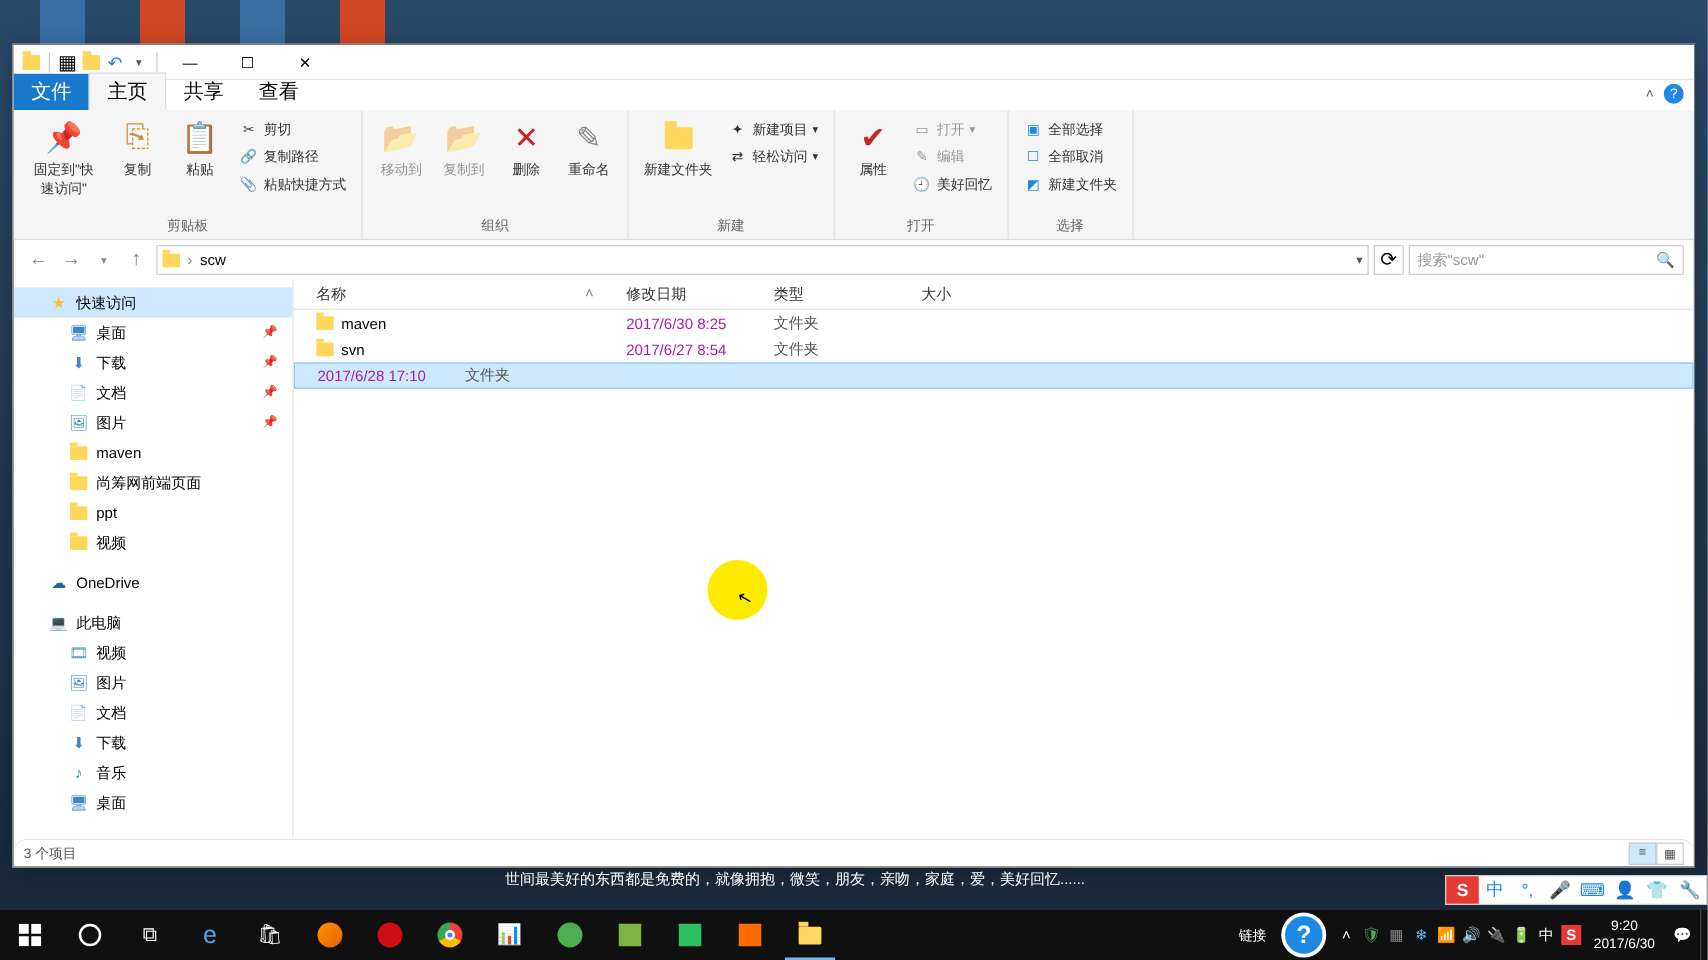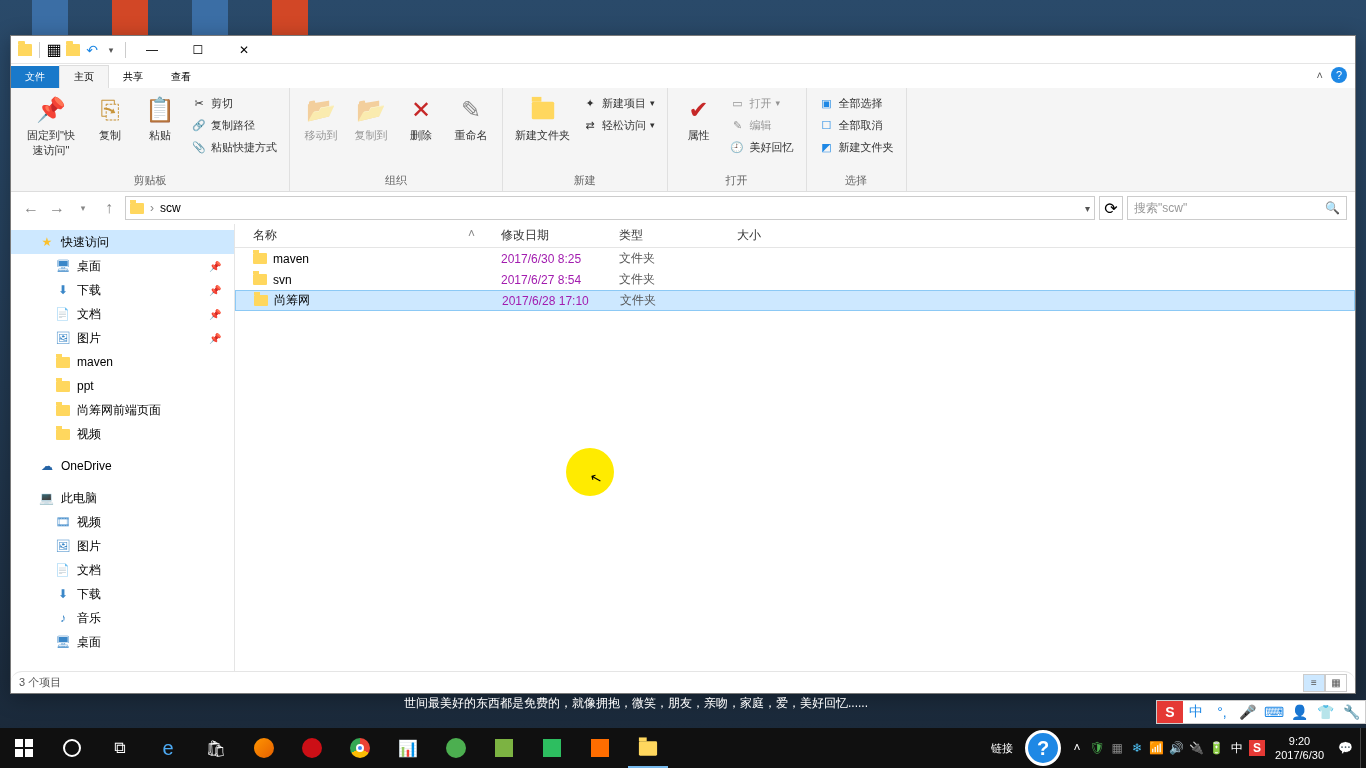--- a/index.html
+++ b/index.html
@@ -20,21 +20,21 @@
 .folder-ico { width: 14px; height: 12px; background: #ffd75e; border-radius: 1px 1px 0 0; position: relative; }
 .folder-ico::before { content:''; position:absolute; top:-3px; left:0; width:7px; height:3px; background:#ffd75e; border-radius:1px 1px 0 0;}
 .qat-sep { width:1px; height:16px; background:#ccc; margin:0 3px; }
 .undo-ico { color:#1e88e5; font-size: 14px; }
 .titlebar-path { margin-left: 8px; font-size: 12px; color: #000; flex: 1; }
 .titlebar-controls { display: flex; }
 .tb-ctrl { width: 46px; height: 28px; display: flex; align-items: center; justify-content: center; font-size: 12px; color: #000; cursor: pointer; }
 
 
 .tabstrip { height: 24px; background: #fff; display: flex; align-items: flex-end; position: relative; }
-.tab { padding: 4px 14px; font-size: 10px; cursor: pointer; }
+.tab { padding: 4px 14px; font-size: 16px; cursor: pointer; }
 .tab.file { background: #1979ca; color: #fff; }
 .tab.active { background: #f5f5f5; border: 1px solid #ddd; border-bottom: none; text-align: center; }
 .tab-help { position: absolute; right: 8px; top: 3px; display: flex; gap: 8px; align-items: center; }
 .help-q { width: 16px; height: 16px; border-radius: 50%; background: #1e88e5; color: #fff; font-size: 11px; display: flex; align-items:center; justify-content:center; }
 
 
 .ribbon { height: 104px; background: #f5f5f5; border-bottom: 1px solid #ddd; display: flex; }
 .ribbon-group { border-right: 1px solid #e0e0e0; padding: 4px 8px 2px; display: flex; flex-direction: column; }
 .rg-body { flex:1; display: flex; align-items: flex-start; gap: 4px; }
 .rg-label { font-size: 11px; color: #666; text-align: center; height: 16px; }
@@ -346,27 +346,27 @@
       <div class="nav-item l2">
           <span class="nav-ico">
             <span class="ico-folder"></span>
           </span>
           <span>maven</span>
         </div>
       <div class="nav-item l2">
           <span class="nav-ico">
             <span class="ico-folder"></span>
           </span>
-          <span>ppt</span>
+          <span>尚筹网前端页面</span>
         </div>
       <div class="nav-item l2">
           <span class="nav-ico">
             <span class="ico-folder"></span>
           </span>
-          <span>尚筹网前端页面</span>
+          <span>ppt</span>
         </div>
       <div class="nav-item l2">
           <span class="nav-ico">
             <span class="ico-folder"></span>
           </span>
           <span>视频</span>
         </div>
       <div style="height:8px;"></div>
       <div class="nav-item">
           <span class="nav-ico ico-cloud">☁</span>
@@ -425,24 +425,20 @@
       <div class="filerow">
         <div class="fr name">
             <span class="ico-folder"></span>
             <span>svn</span>
           </div>
         <div class="fr date">2017/6/27 8:54</div>
         <div class="fr type">文件夹</div>
         <div class="fr size"></div>
       </div>
       <div class="filerow sel">
-        <div class="fr name">
-            <span class="ico-folder"></span>
-            <span>尚筹网</span>
-          </div>
         <div class="fr date">2017/6/28 17:10</div>
         <div class="fr type">文件夹</div>
         <div class="fr size"></div>
       </div>
     </div>
   </div>
 
   <div class="statusbar">
     <span>3 个项目</span>
     <div class="view-toggles">

